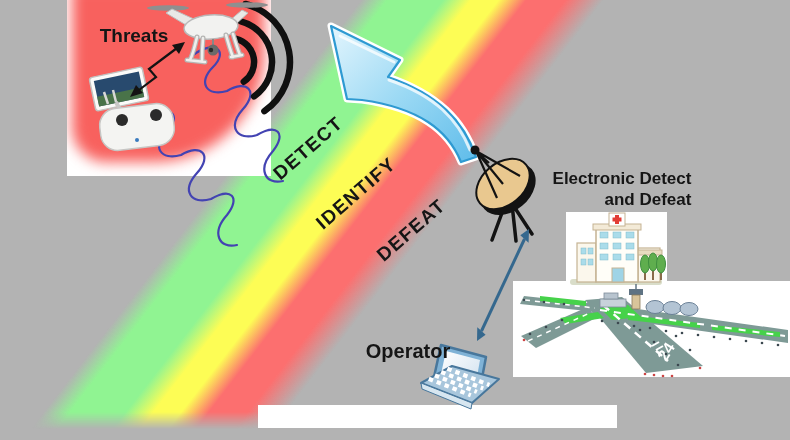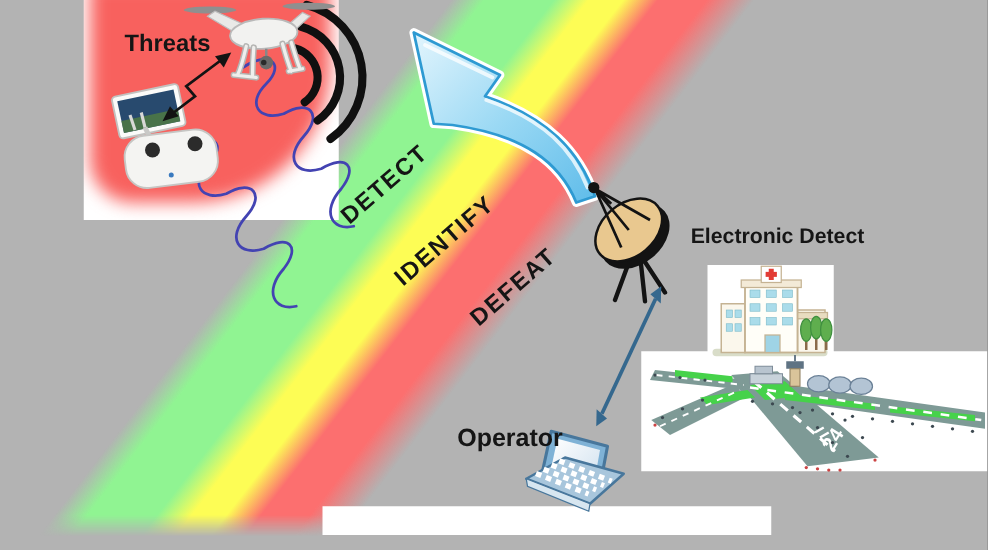--- a/index.html
+++ b/index.html
@@ -262,16 +262,17 @@
       </g>
     </g>
   </svg>
 
   <div id="lbl-threats" class="lbl">Threats</div>
   <div id="lbl-detect" class="lbl band-lbl">DETECT</div>
   <div id="lbl-identify" class="lbl band-lbl">IDENTIFY</div>
   <div id="lbl-defeat" class="lbl band-lbl">DEFEAT</div>
   <div id="lbl-edd" class="lbl">
     <div>Electronic Detect</div>
+    <div>and Defeat</div>
   </div>
   <div id="lbl-operator" class="lbl">Operator</div>
 
 </div>
 
 </body></html>

